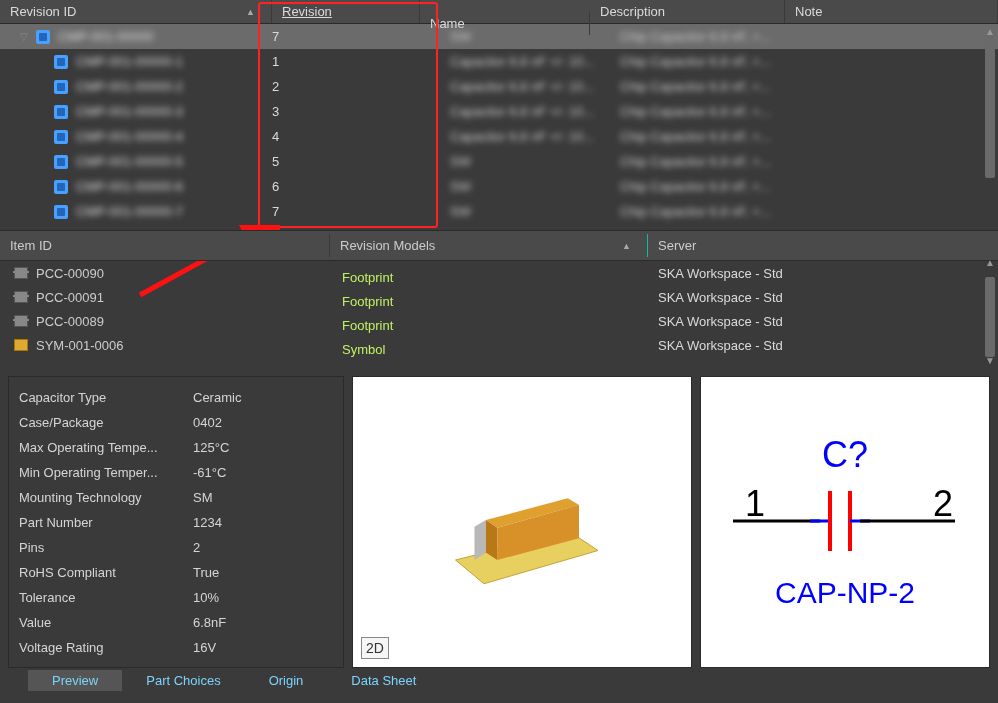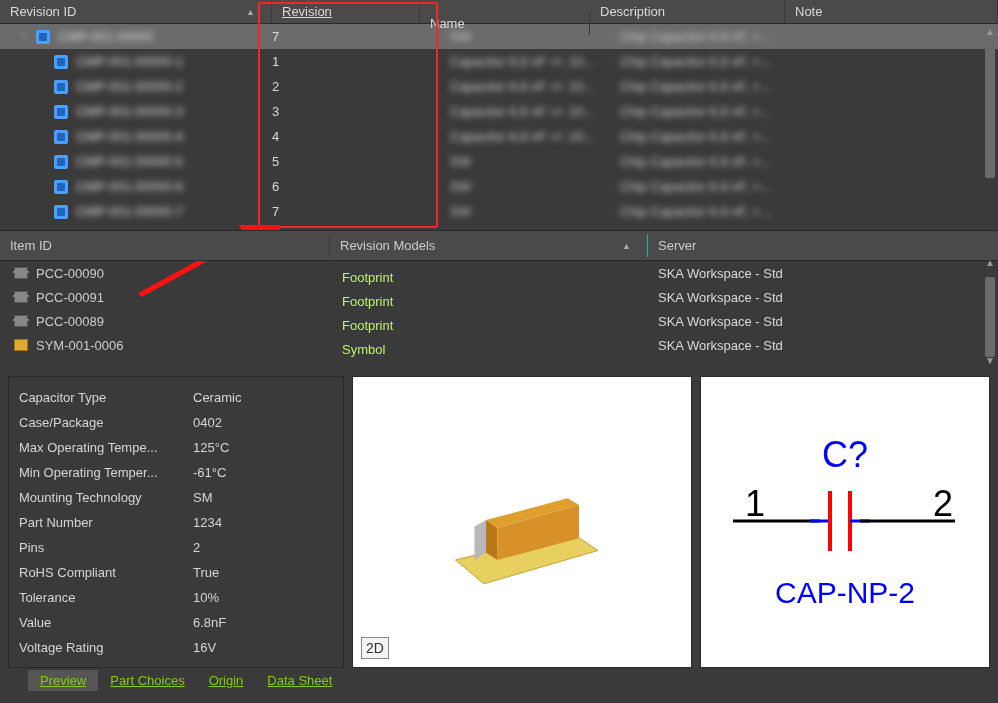--- a/index.html
+++ b/index.html
@@ -78,21 +78,21 @@
 .cap3d svg { width:100%; height:100%;}
 
 
 .sym-label-top { color:#0000ff; font-size:36px; font-weight:normal;}
 .sym-svg { width:260px; height:80px;}
 .sym-label-bot { color:#0000ff; font-size:30px; margin-top:20px;}
 .pin-num { font-size:36px; color:#000;}
 
 
 .tabs { display:flex; height:25px; align-items:center; padding-left:28px;}
-.tab { padding:3px 12px; color:#84cc16; font-size:13px;text-decoration:underline;}
+.tab { padding:3px 24px; color:#7dd3fc; font-size:13px;}
 .tab.active { background:#555;}
 
 </style>
 </head>
 <body>
 
 <div class="top-table">
   <div class="table-header">
     <div class="th th-revid">
         <span>Revision ID</span>

